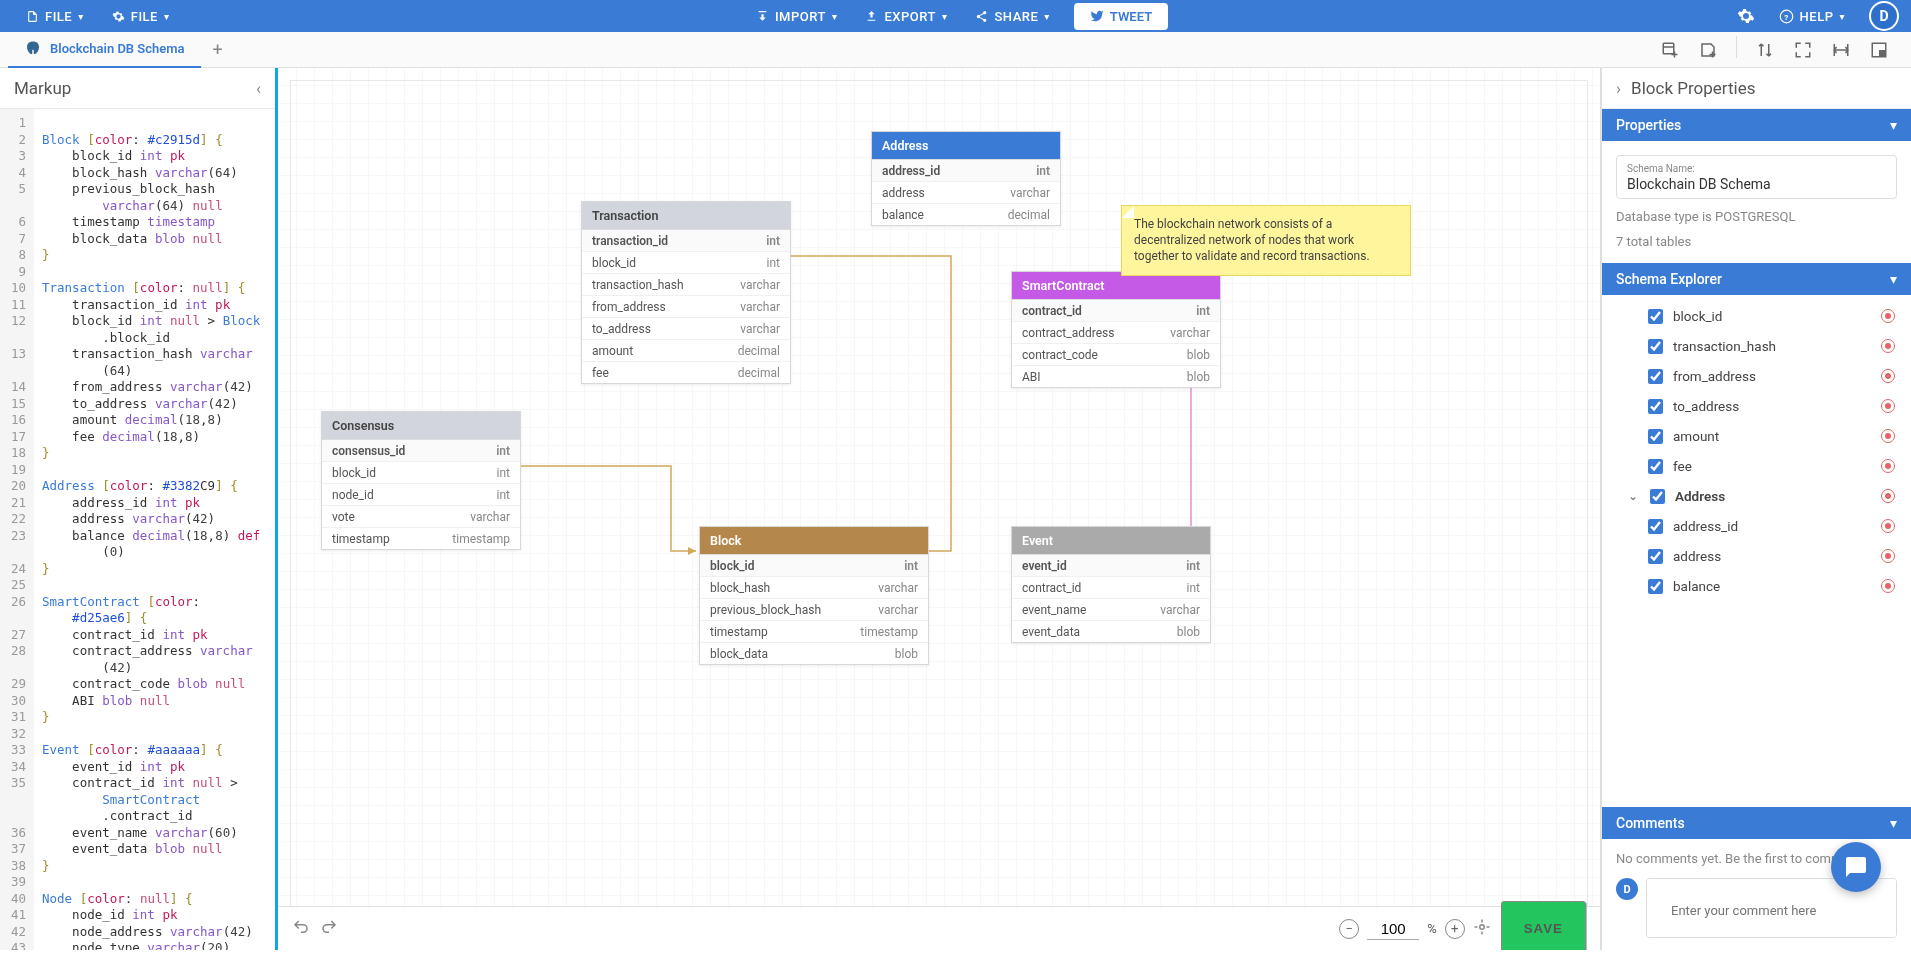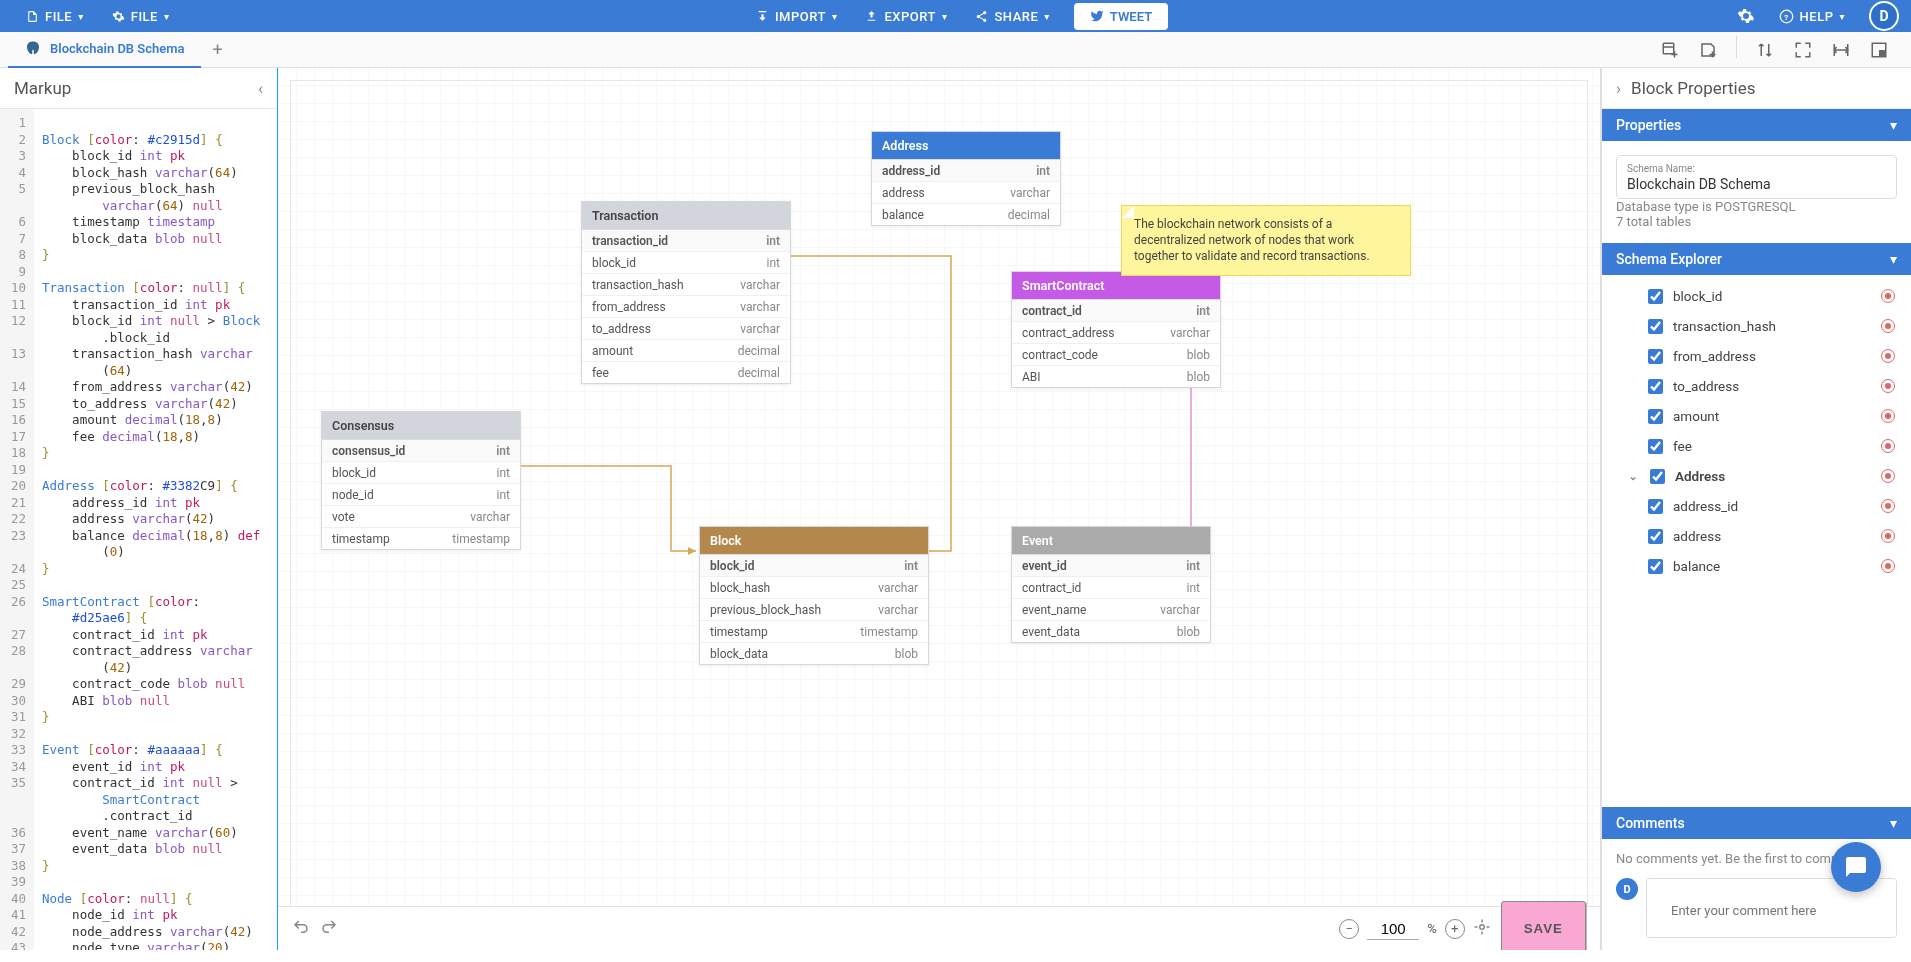--- a/index.html
+++ b/index.html
@@ -88,21 +88,21 @@
     
     
     .main-layout {
       display: flex;
       height: calc(100% - 80px);
     }
     
     
     .markup-panel {
       width: 278px;
-      border-right: 1px solid #0ea5e9;
+      border-right: 3px solid #0ea5e9;
       display: flex;
       flex-direction: column;
       background: #fff;
     }
     .markup-header {
       padding: 10px 14px;
       border-bottom: 1px solid #e8e8e8;
       display: flex;
       align-items: center;
       justify-content: space-between;
@@ -130,21 +130,21 @@
       padding: 6px 8px;
       white-space: pre;
       color: #333;
     }
     .tk-entity { color: #3a7bd5; }
     .tk-bracket { color: #9d8d28; }
     .tk-key { color: #c2185b; }
     .tk-type { color: #8657c9; }
     .tk-hex { color: #1d4ed8; }
     .tk-null { color: #c94d7a; }
-    .tk-num { color: #a16207; }
+    .tk-num { color: #404040; }
     .tk-def { color: #c2185b; }
     
     .scroll-thin::-webkit-scrollbar { width: 10px; }
     .scroll-thin::-webkit-scrollbar-thumb { background: #ccc; border-radius: 5px; }
     
     
     .canvas-wrap {
       flex: 1;
       position: relative;
       background:
@@ -242,21 +242,21 @@
       border-bottom: 1px solid #aaa; font-size: 15px;
       padding: 2px 0;
     }
     .canvas-footer .zoom-btn {
       width: 20px; height: 20px; border-radius: 50%;
       border: 1.5px solid #888; display: flex;
       align-items: center; justify-content: center;
       font-size: 13px; color: #666; cursor: pointer;
     }
     .canvas-footer .save-btn {
-      border: 1px solid #888; background: #f9a8d4;
+      border: 1px solid #888; background: #22c55e;
       padding: 19px 22px; border-radius: 3px;
       font-weight: 600; color: #555; letter-spacing: 1px;
       box-shadow: 1px 1px 0 #bbb;
     }
     
     
     .right-panel {
       width: 310px;
       display: flex;
       flex-direction: column;
@@ -277,21 +277,21 @@
       color: #fff;
       padding: 8px 14px;
       display: flex;
       justify-content: space-between;
       align-items: center;
       font-size: 14px;
       font-weight: 500;
     }
     .prop-body {
       padding: 14px;
-      display: flex; flex-direction: column; 
+      display: flex; flex-direction: column; gap: 10px;
     }
     .schema-name-box {
       border: 1px solid #ddd;
       border-radius: 4px;
       padding: 4px 10px 6px;
     }
     .schema-name-box label {
       font-size: 10px; color: #888;
     }
     .schema-name-box .val { font-size: 14px; color: #333; padding-top: 1px;}

